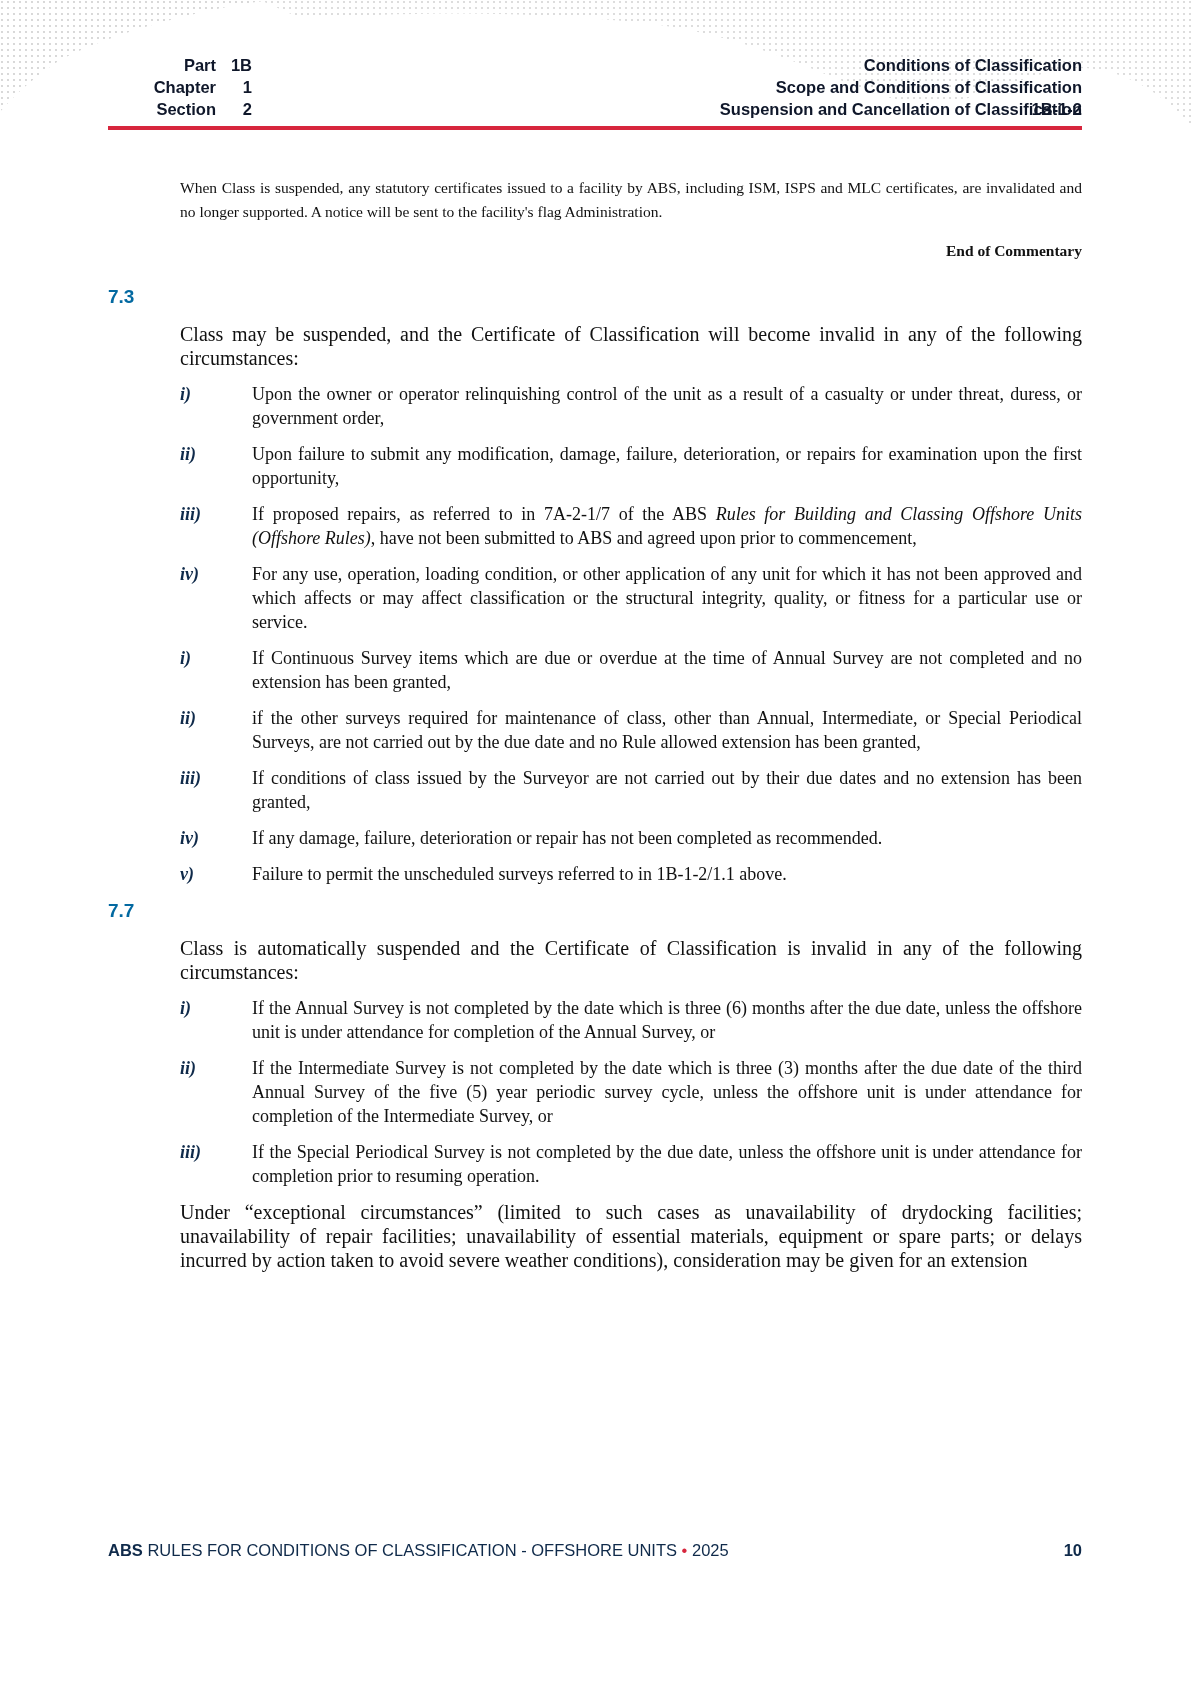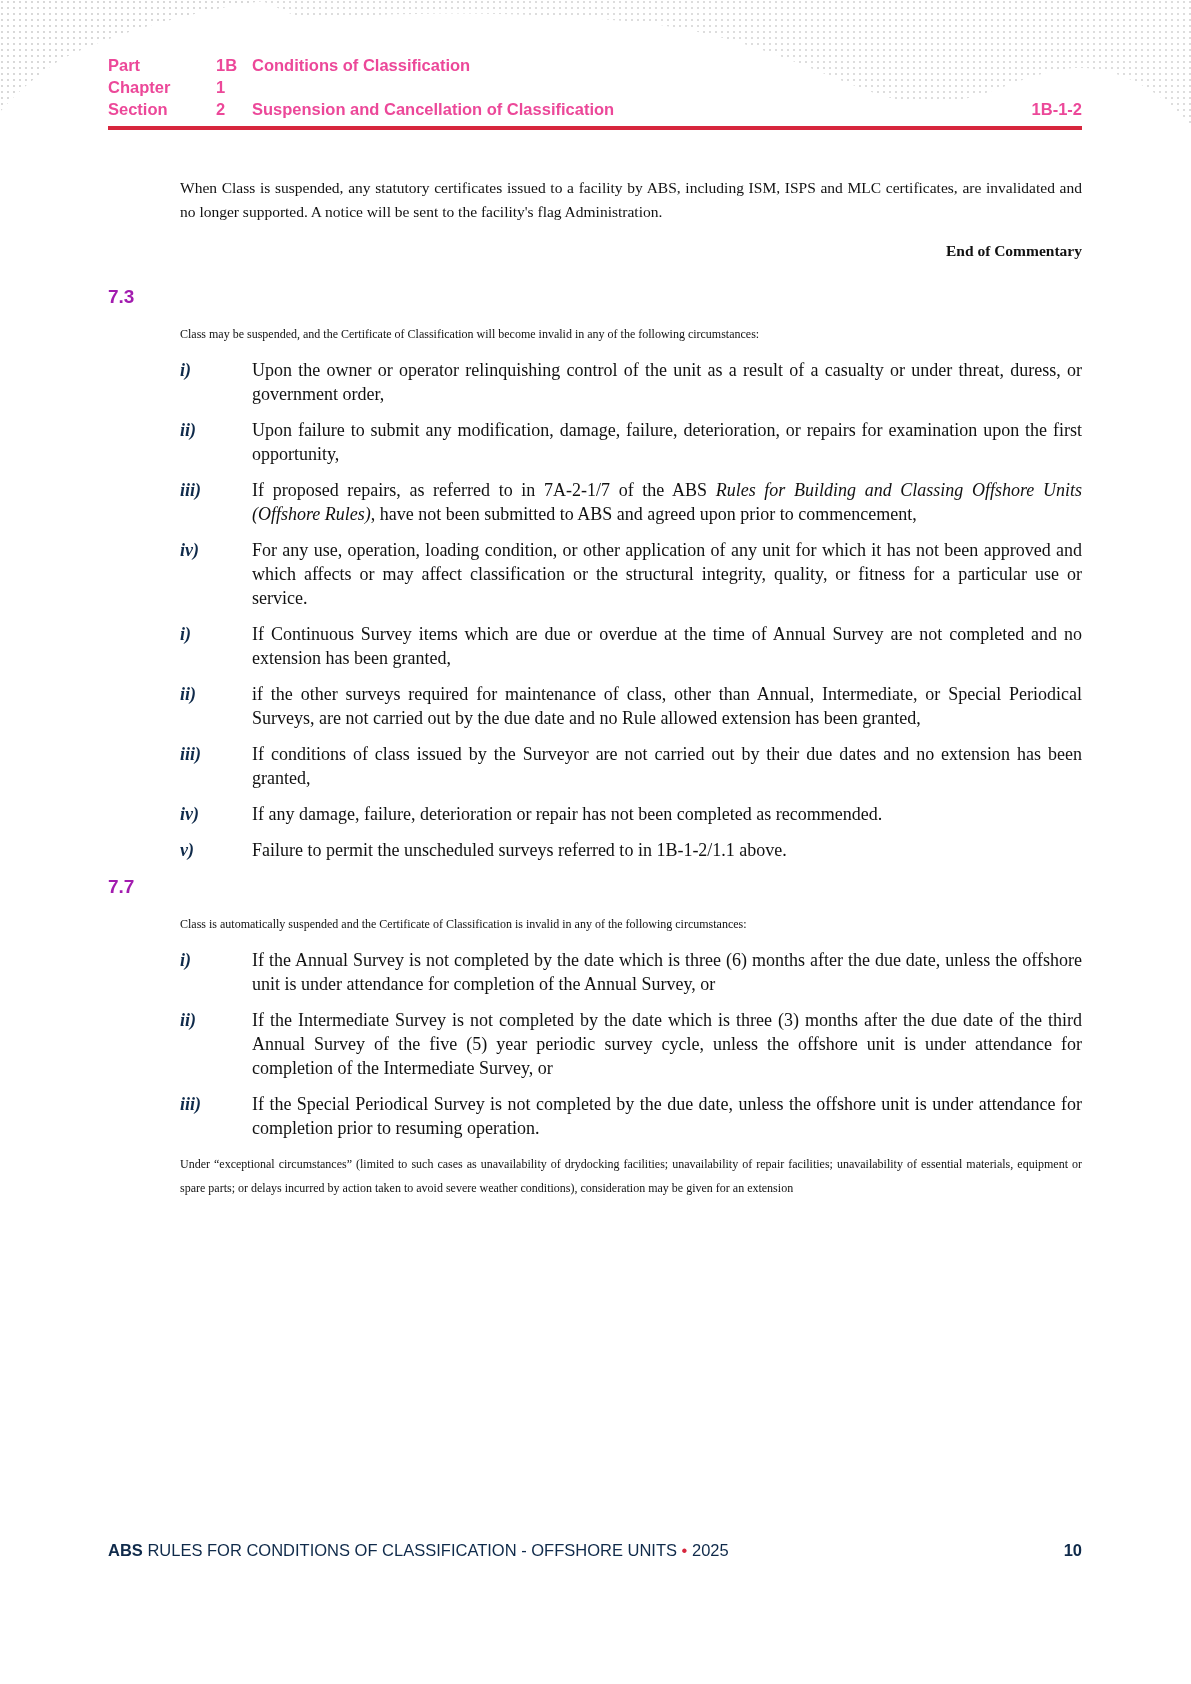--- a/index.html
+++ b/index.html
@@ -1,30 +1,30 @@
 <!DOCTYPE html>
 <html><head>
 <meta charset="utf-8">
 <style>
   html, body { margin: 0; padding: 0; background: #ffffff; }
   body { width: 1191px; height: 1684px; position: relative; overflow: hidden; color: #111; }
   .deco { position: absolute; left: 0; top: 0; width: 1191px; height: 140px; pointer-events: none; }
-  .hdr { position: absolute; left: 108px; top: 54px; width: 974px; font-family: "Liberation Sans", sans-serif; font-weight: bold; font-size: 16.5px; color: #ec4899; }
+  .hdr { position: absolute; left: 108px; top: 54px; width: 974px; font-family: "Liberation Sans", sans-serif; font-weight: bold; font-size: 16.5px; color: #0f172a; text-align: right; }
   .hdr-row { display: flex; height: 22px; line-height: 22px; }
   .hdr-k { width: 108px; }
   .hdr-n { width: 36px; }
   .hdr-t { flex: 1; }
   .hdr-code { position: absolute; right: 0; top: 44px; line-height: 22px; }
   .hdr-rule { position: absolute; left: 108px; top: 126px; width: 974px; height: 4px; background: #d7263d; }
 
   .content { position: absolute; left: 108px; top: 176px; width: 974px; font-family: "Liberation Serif", serif; color: #111; }
   .comm { margin-left: 72px; font-size: 15.5px; line-height: 24px; text-align: justify; font-family: Liberation Serif, serif; }
   .comm-end { margin-left: 72px; font-size: 15.5px; font-weight: bold; margin-top: 18px; text-align: right; }
-  .sec-num { font-family: "Liberation Sans", sans-serif; font-weight: bold; font-size: 19px; color: #a21caf; margin-top: 24px; height: 26px; }
-  .para { margin-left: 72px; font-size: 12px; line-height: 24px; text-align: justify; margin-top: 10px; }
+  .sec-num { font-family: "Liberation Sans", sans-serif; font-weight: bold; font-size: 19px; color: #0369a1; margin-top: 24px; height: 26px; }
+  .para { margin-left: 72px; font-size: 20px; line-height: 24px; text-align: justify; margin-top: 10px; }
   .items { margin-left: 72px; margin-top: 12px; }
   .item { display: flex; margin-bottom: 12px; font-size: 18px; line-height: 24px; }
   .item-lbl { width: 72px; flex: none; font-style: italic; font-weight: bold; color: #0f2a4a; }
   .item-txt { flex: 1; text-align: justify; }
   .footer { position: absolute; left: 108px; top: 1539px; width: 974px; font-family: "Liberation Sans", sans-serif; font-size: 16.5px; color: #0f2a4a; line-height: 22px; }
   .footer b { font-weight: bold; }
   .dot { color: #d7263d; }
   .pg { position: absolute; right: 0; top: 0; font-weight: bold; }
 </style>
 </head>
@@ -42,20 +42,21 @@
 
 <div class="hdr">
   <div class="hdr-row">
     <span class="hdr-k">Part</span>
     <span class="hdr-n">1B</span>
     <span class="hdr-t">Conditions of Classification</span>
   </div>
   <div class="hdr-row">
     <span class="hdr-k">Chapter</span>
     <span class="hdr-n">1</span>
+    <span class="hdr-t">Scope and Conditions of Classification</span>
   </div>
   <div class="hdr-row">
     <span class="hdr-k">Section</span>
     <span class="hdr-n">2</span>
     <span class="hdr-t">Suspension and Cancellation of Classification</span>
   </div>
   <span class="hdr-code">1B-1-2</span>
 </div>
 <div class="hdr-rule"></div>
 

